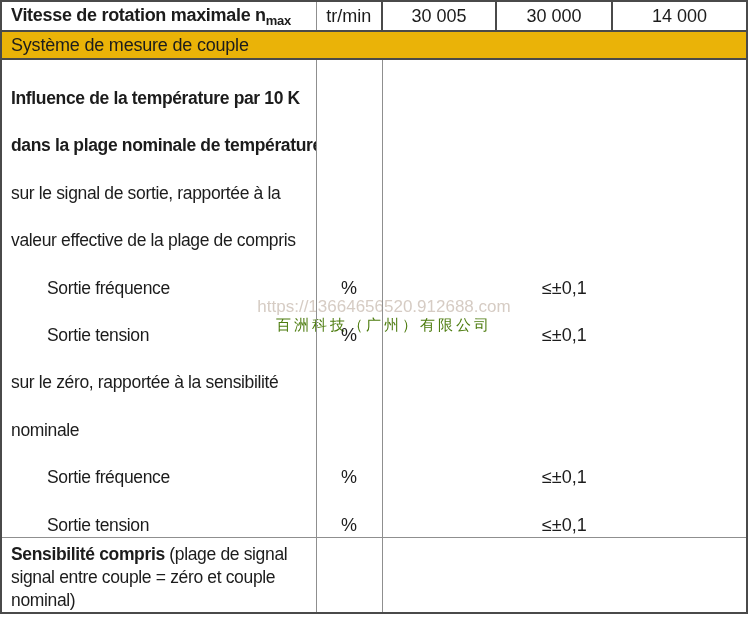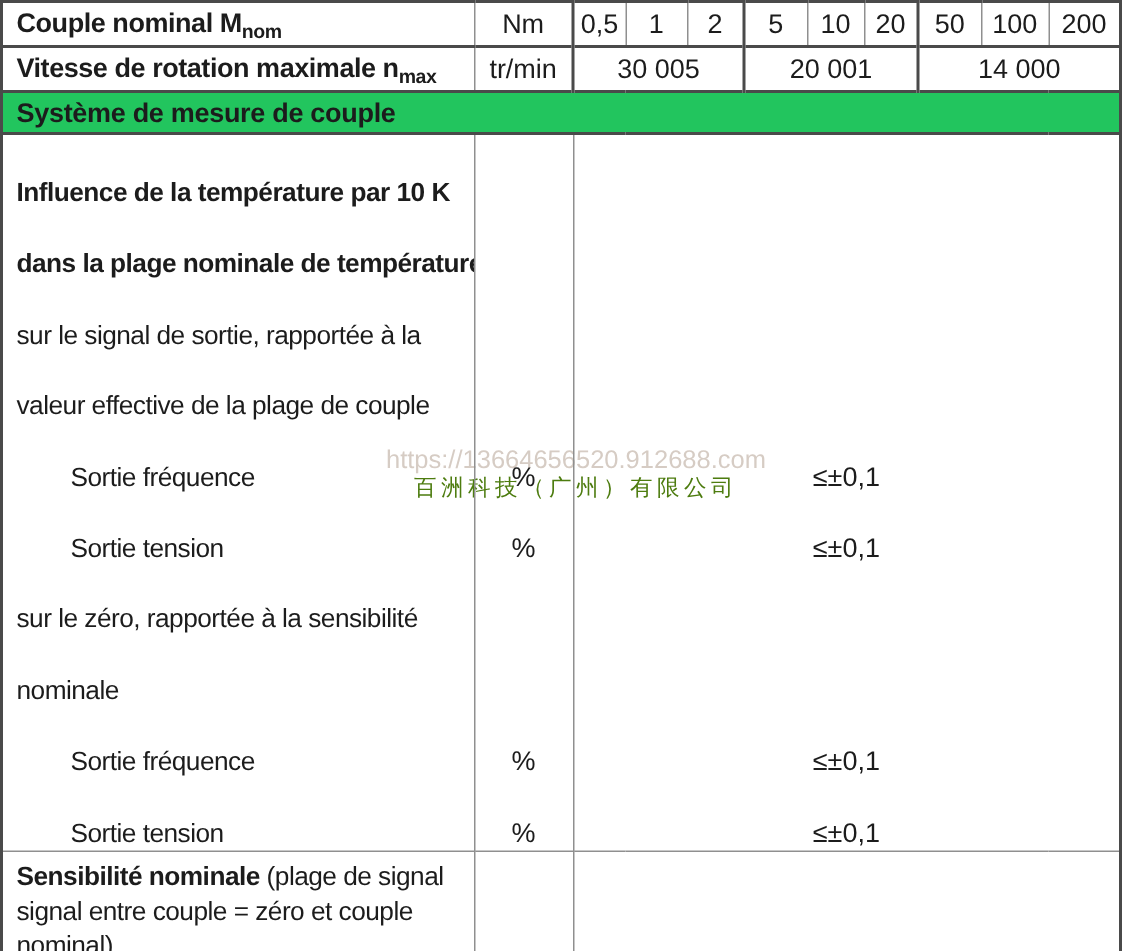--- a/index.html
+++ b/index.html
@@ -17,21 +17,21 @@
     position:relative;z-index:1;background:transparent;
     border-collapse:collapse;table-layout:fixed;width:748px;
     border:2px solid #4a4a4a;
   }
   td{border:1px solid #8f8f8f;padding:0;font-size:18px;overflow:hidden;vertical-align:middle;}
   .ctr{text-align:center;}
   .b{font-weight:700;}
   .lbl{font-weight:700;padding:2px 9px;letter-spacing:-0.3px;white-space:nowrap;}
   .t2{border-top:2px solid #4a4a4a;}
   .l2{border-left:2px solid #4a4a4a;}
-  .sect-td{background:#22c55e;font-weight:700;padding:2px 9px;letter-spacing:-0.2px;
+  .sect-td{background:#eab308;font-weight:400;padding:2px 9px;letter-spacing:-0.2px;
            border-top:2px solid #4a4a4a;border-bottom:2px solid #4a4a4a;}
   .spec-lbl{vertical-align:top;padding:5px 6px 0 9px;font-size:17.5px;letter-spacing:-0.35px;}
   .spec-lbl .ln{line-height:23px;white-space:nowrap;}
   .stk{vertical-align:top;padding-top:3px;}
   .stk .ln{height:24.4px;line-height:24.4px;white-space:nowrap;margin-top:23px;}
   .stk-lbl{padding-left:9px;padding-right:4px;font-size:17.5px;letter-spacing:-0.35px;}
   .ind{padding-left:36px;}
   sub{font-size:13px;vertical-align:-4px;letter-spacing:-0.3px;}
   .unit{font-weight:400;}
 </style>
@@ -53,54 +53,41 @@
       <col style="width:36px">
     <col style="width:42px">
       <col style="width:45px">
       <col style="width:48px">
   </colgroup>
 
   <tbody>
 
 
 
-  <tr style="height:30px">
-    <td class="lbl t2"><span>Couple nominal M</span><sub>nom</sub></td>
-    <td class="ctr unit t2">Nm</td>
-    <td class="ctr t2 l2">0,5</td>
-    <td class="ctr t2">1</td>
-    <td class="ctr t2">2</td>
-    <td class="ctr t2 l2">5</td>
-    <td class="ctr t2">10</td>
-    <td class="ctr t2">20</td>
-    <td class="ctr t2 l2">50</td>
-    <td class="ctr t2">100</td>
-    <td class="ctr t2">200</td>
-  </tr>
 
   <tr style="height:30px">
     <td class="lbl t2"><span>Vitesse de rotation maximale n</span><sub>max</sub></td>
     <td class="ctr unit t2">tr/min</td>
     <td class="ctr t2 l2" colspan="3">30 005</td>
-    <td class="ctr t2 l2" colspan="3">20 001</td>
+    <td class="ctr t2 l2" colspan="3">30 000</td>
     <td class="ctr t2 l2" colspan="3">14 000</td>
   </tr>
 
   <tr style="height:28px">
     <td class="sect-td" colspan="11">Système de mesure de couple</td>
   </tr>
 
 
 
   <tr style="height:247px">
     <td class="stk stk-lbl">
       <div class="ln b">Influence de la température par 10 K</div>
       <div class="ln b">dans la plage nominale de température</div>
       <div class="ln">sur le signal de sortie, rapportée à la</div>
-      <div class="ln">valeur effective de la plage de couple</div>
+      <div class="ln">valeur effective de la plage de compris</div>
       <div class="ln ind">Sortie fréquence</div>
       <div class="ln ind">Sortie tension</div>
       <div class="ln">sur le zéro, rapportée à la sensibilité</div>
       <div class="ln">nominale</div>
       <div class="ln ind">Sortie fréquence</div>
       <div class="ln ind">Sortie tension</div>
     </td>
     <td class="stk ctr unit">
       <div class="ln"></div>
       <div class="ln"></div>
@@ -122,21 +109,21 @@
       <div class="ln">≤±0,1</div>
       <div class="ln"></div>
       <div class="ln"></div>
       <div class="ln">≤±0,1</div>
       <div class="ln">≤±0,1</div>
     </td>
   </tr>
 
   <tr style="height:69px">
     <td class="spec-lbl">
-      <div class="ln"><span class="b">Sensibilité nominale</span><span> (plage de signal</span></div>
+      <div class="ln"><span class="b">Sensibilité compris</span><span> (plage de signal</span></div>
       <div class="ln">signal entre couple = zéro et couple</div>
       <div class="ln">nominal)</div>
     </td>
     <td class="ctr unit"></td>
     <td class="ctr" colspan="9"></td>
   </tr>
 </tbody>
   </table>
 
 </body></html>

